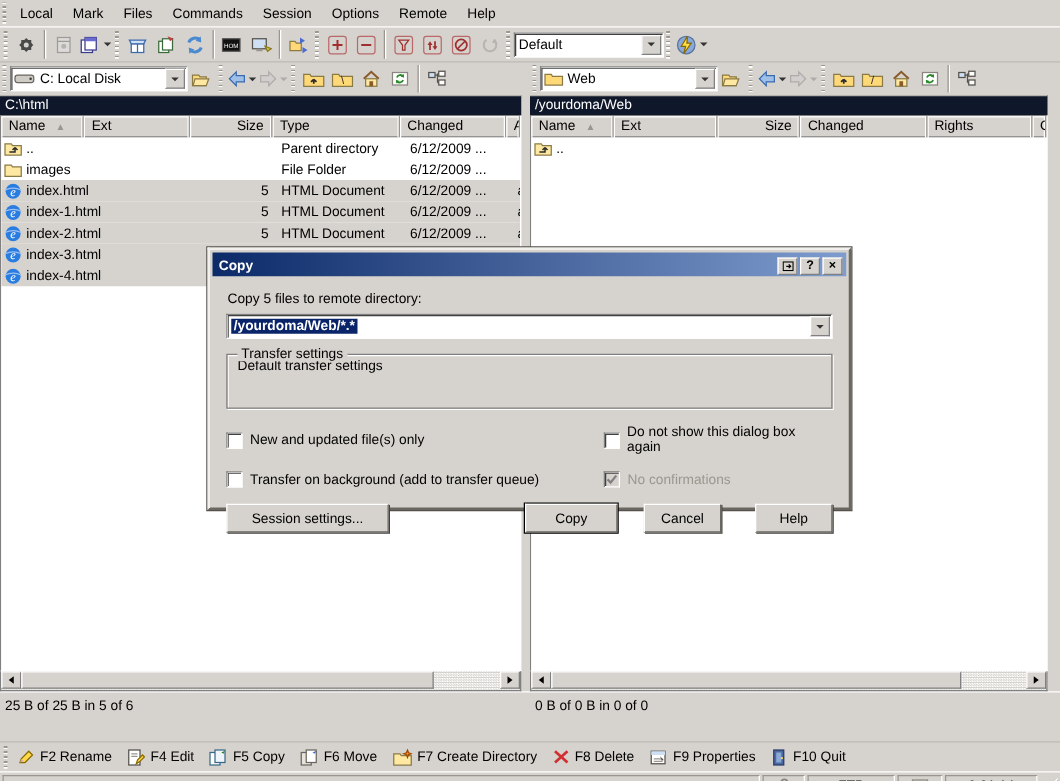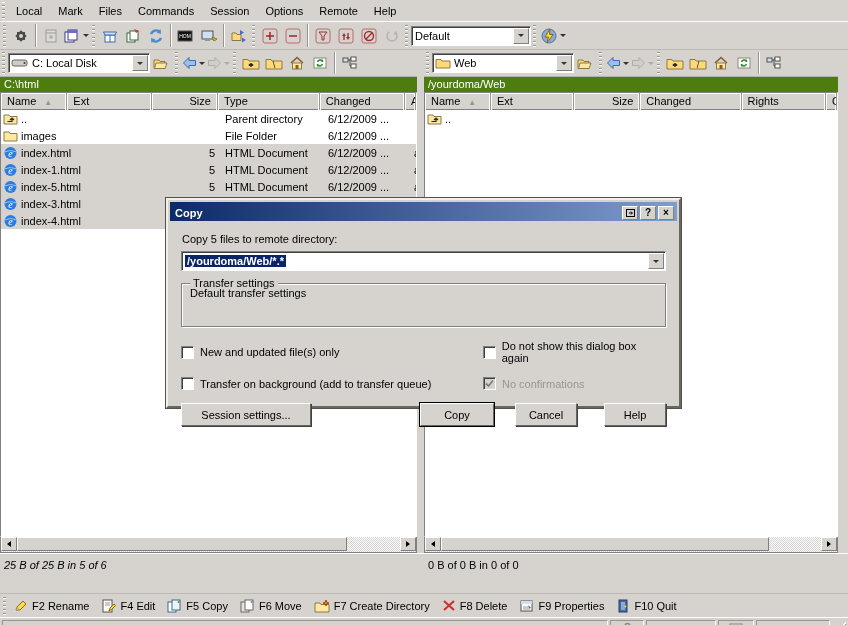--- a/index.html
+++ b/index.html
@@ -25,21 +25,21 @@
   
   .toolbar { height:28px; display:flex; align-items:center; padding-left:1px; border-bottom:1px solid #bdb9b3; }
 
   
   .panelbars { height:26px; display:flex; }
   .pbar { display:flex; align-items:center; }
   .pbar.left { width:424px; } .pbar.right { width:424px; }
 
   
   .pathbars { height:16px; display:flex; }
-  .pathbar { height:16px; background:#4d7c0f; color:#fff; padding:1px 4px; white-space:nowrap; overflow:hidden; border-top:1px solid #b5b2ac; }
+  .pathbar { height:16px; background:#0f172a; color:#fff; padding:1px 4px; white-space:nowrap; overflow:hidden; border-top:1px solid #b5b2ac; }
   .pathbar.left { width:417px; margin-right:7px; } .pathbar.right { width:414px; }
 
   
   .panels { height:445px; display:flex; }
   .panel { background:#fff; border:1px solid; border-color:#808080 #fff #fff #808080; display:flex; flex-direction:column; }
   .panel.left { width:417px; margin-right:7px; } .panel.right { width:414px; }
   .lv-header { height:17px; display:flex; background:#d6d3ce; flex:0 0 auto; }
   .hcell { height:17px; padding:2px 4px 0 6px; background:#d6d3ce; border-right:1px solid #9a968f;
     box-shadow:inset 1px 1px 0 #fff, inset -1px 0 0 #fff, inset 0 -1px 0 #808080; white-space:nowrap; overflow:hidden; }
   .hcell.num { text-align:right; padding-right:6px; }
@@ -58,21 +58,21 @@
   .hscroll.left { width:417px; margin-right:7px; } .hscroll.right { width:414px; }
   .sbtn { width:16px; height:14px; background:#d6d3ce; border:1px solid; border-color:#fff #808080 #808080 #fff; display:flex; align-items:center; justify-content:center; flex:0 0 auto; }
   .sthumb { height:14px; background:#d6d3ce; border:1px solid; border-color:#fff #808080 #808080 #fff; flex:0 0 auto; }
   .arrow-glyph { width:0; height:0; }
   .arrow-glyph.l { border-top:3px solid transparent; border-bottom:3px solid transparent; border-right:4px solid #000; }
   .arrow-glyph.r { border-top:3px solid transparent; border-bottom:3px solid transparent; border-left:4px solid #000; }
 
   
   .statsrow { height:24px; display:flex; border-top:1px solid #fff; }
   .stats { padding:5px 4px 0 4px; white-space:nowrap; }
-  .stats.left { width:424px;font-style:italic; } .stats.right { width:424px; }
+  .stats.left { width:424px; } .stats.right { width:424px; }
 
   
   .fkeybar { height:24px; display:flex; align-items:center; border-top:1px solid #bdb9b3; padding-left:1px;margin-top:16px; }
   .fkey { display:flex; align-items:center; gap:4px; padding:0 8px 0 4px; height:22px; }
 
   
   .statusbar { height:24px; display:flex; align-items:stretch; gap:2px; padding:2px 2px 3px 2px; border-top:1px solid #fff; }
   .sb-panel { border:1px solid; border-color:#9a968f #fff #fff #9a968f; display:flex; align-items:center; justify-content:center; padding:0 6px; white-space:nowrap; }
   .sb-main { flex:1; }
   .sb-grip { width:14px; border:none; background:
@@ -472,21 +472,21 @@
           </div>
           <div class="lrow selected">
             <div class="cell name" style="width: 152px;">
               <span style="display: inline-flex;">
                 <svg width="15" height="14">
                   <circle cx="7.5" cy="7" r="6" fill="#2a7de0"></circle>
                   <text x="7.5" y="10.5" font-size="10" fill="#fff" text-anchor="middle" font-family="Liberation Serif, serif" font-style="italic">e</text>
                   <path d="M1 6 Q7.5 3 14 6" stroke="#9ec0f0" fill="none"></path>
                 </svg>
               </span>
-              <span>index-5.html</span>
+              <span>index-2.html</span>
             </div>
             <div class="cell num" style="width: 67px;">5</div>
             <div class="cell pad" style="width: 103px;">HTML Document</div>
             <div class="cell pad" style="width: 86px;">6/12/2009 ...</div>
             <div class="cell pad" style="flex: 1 1 0%;">a</div>
           </div>
           <div class="lrow selected">
             <div class="cell name" style="width: 152px;">
               <span style="display: inline-flex;">
                 <svg width="15" height="14">

